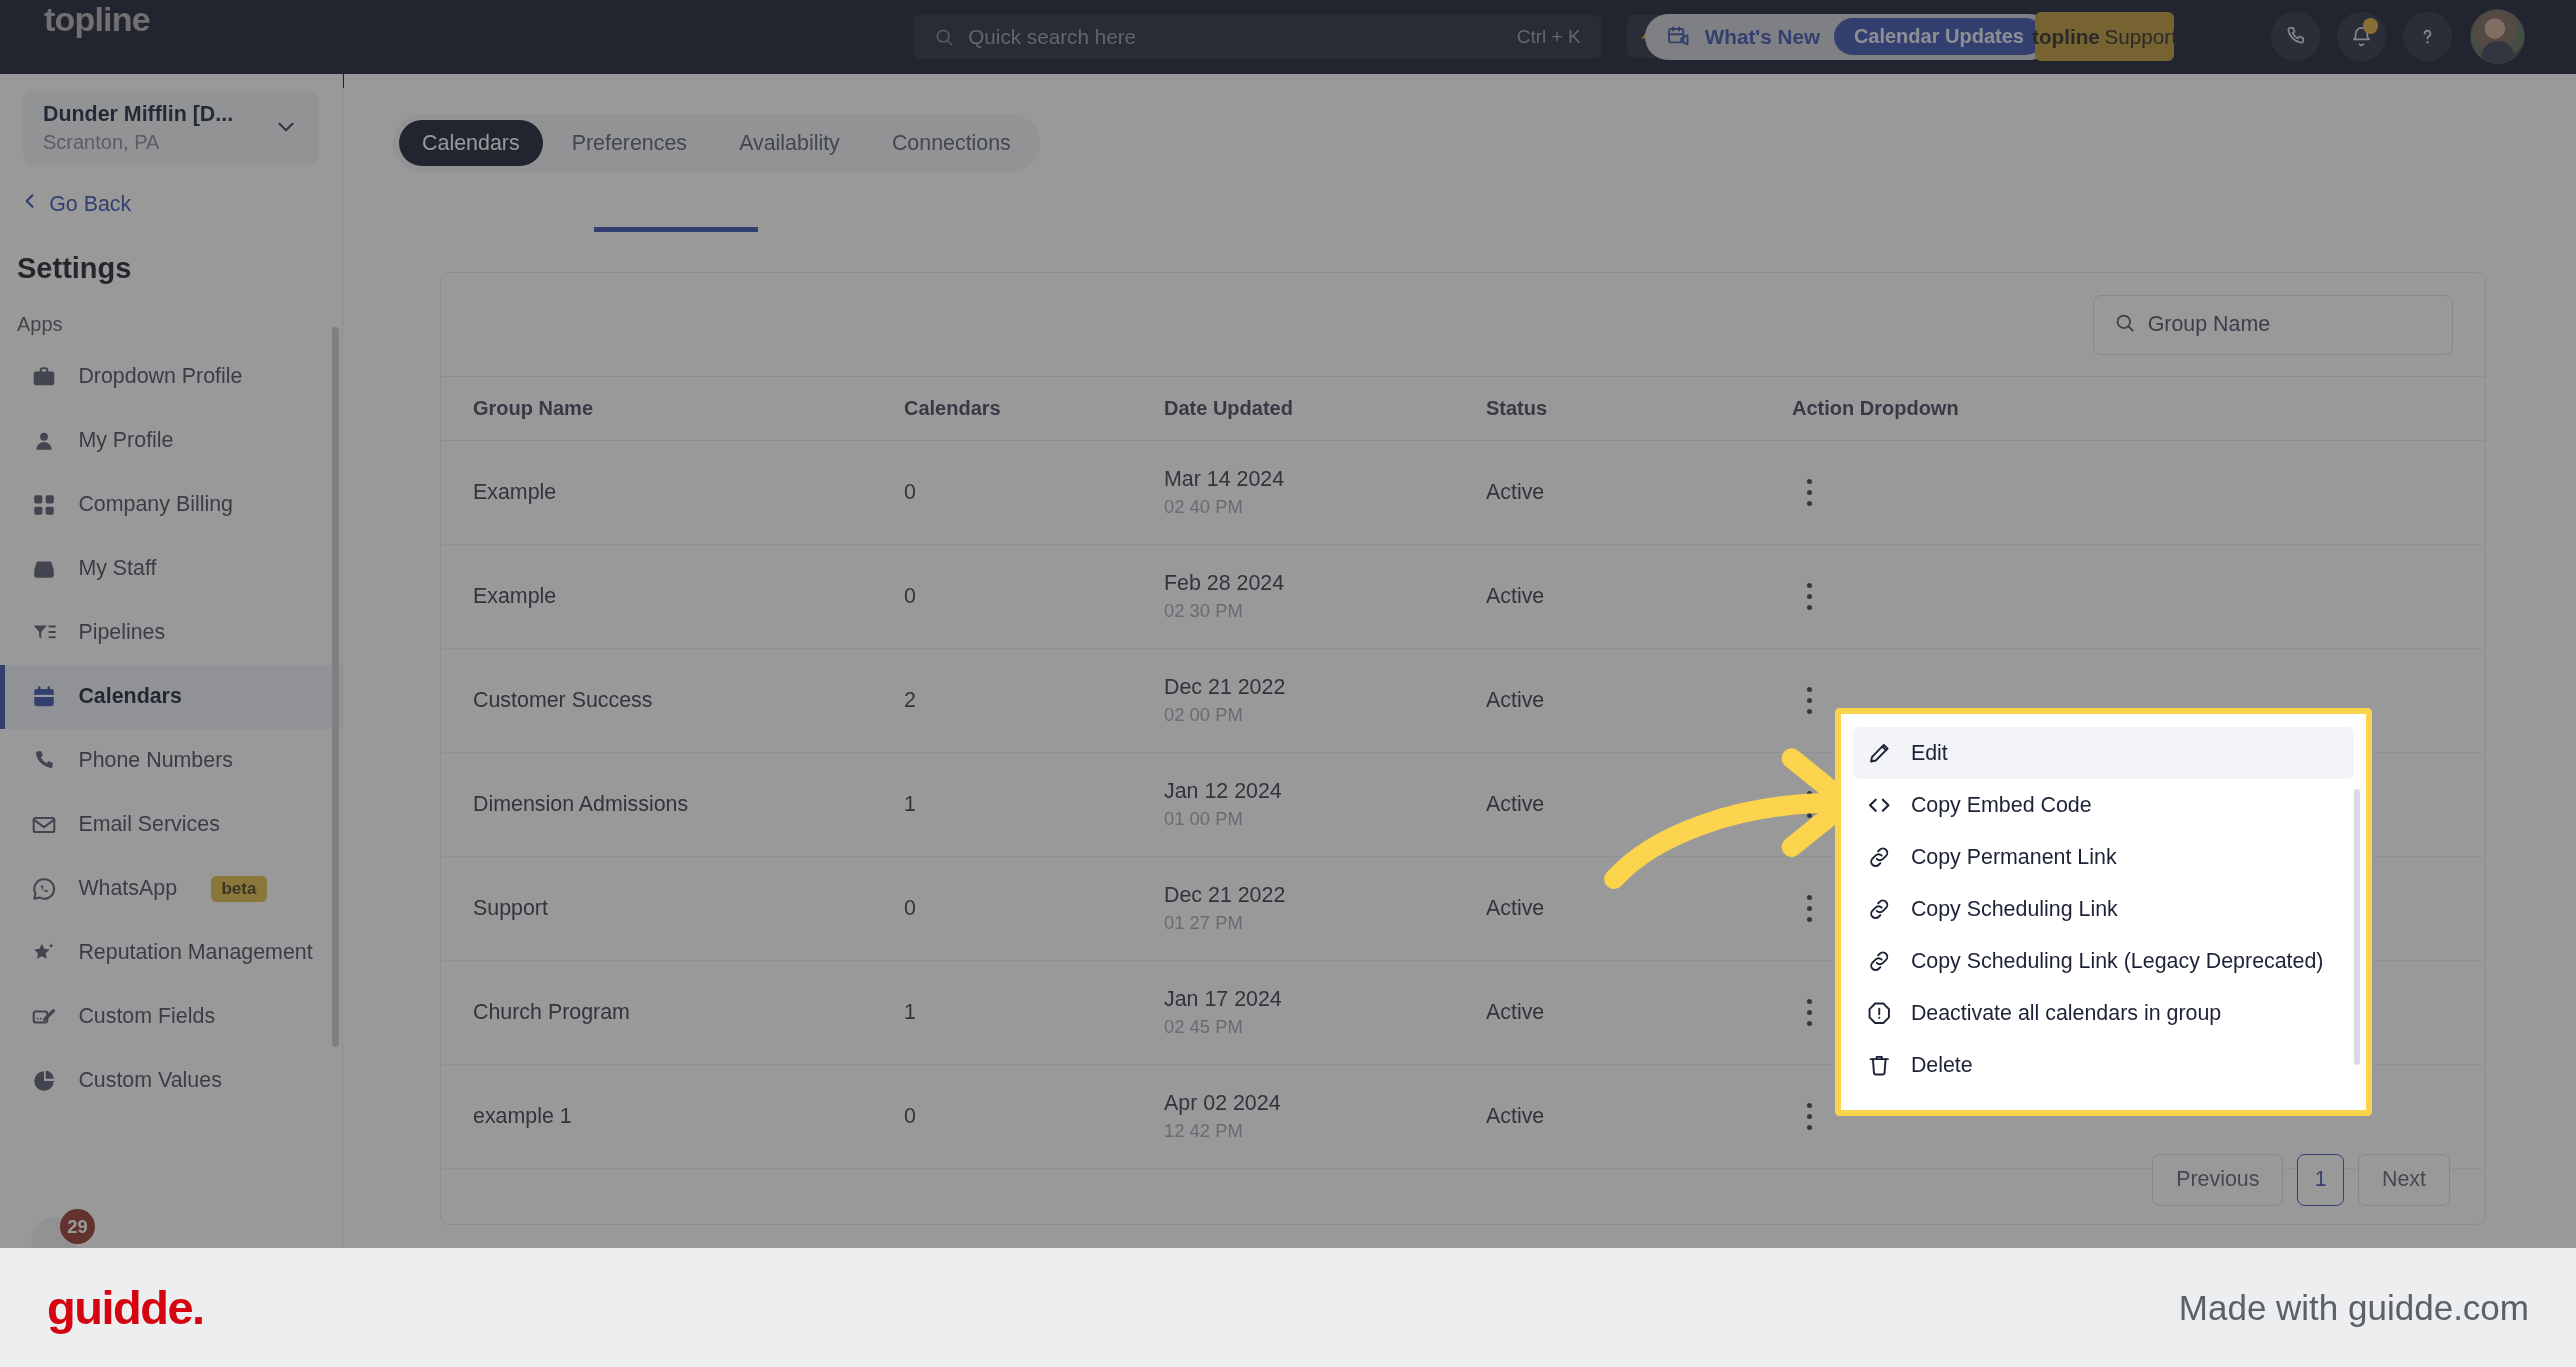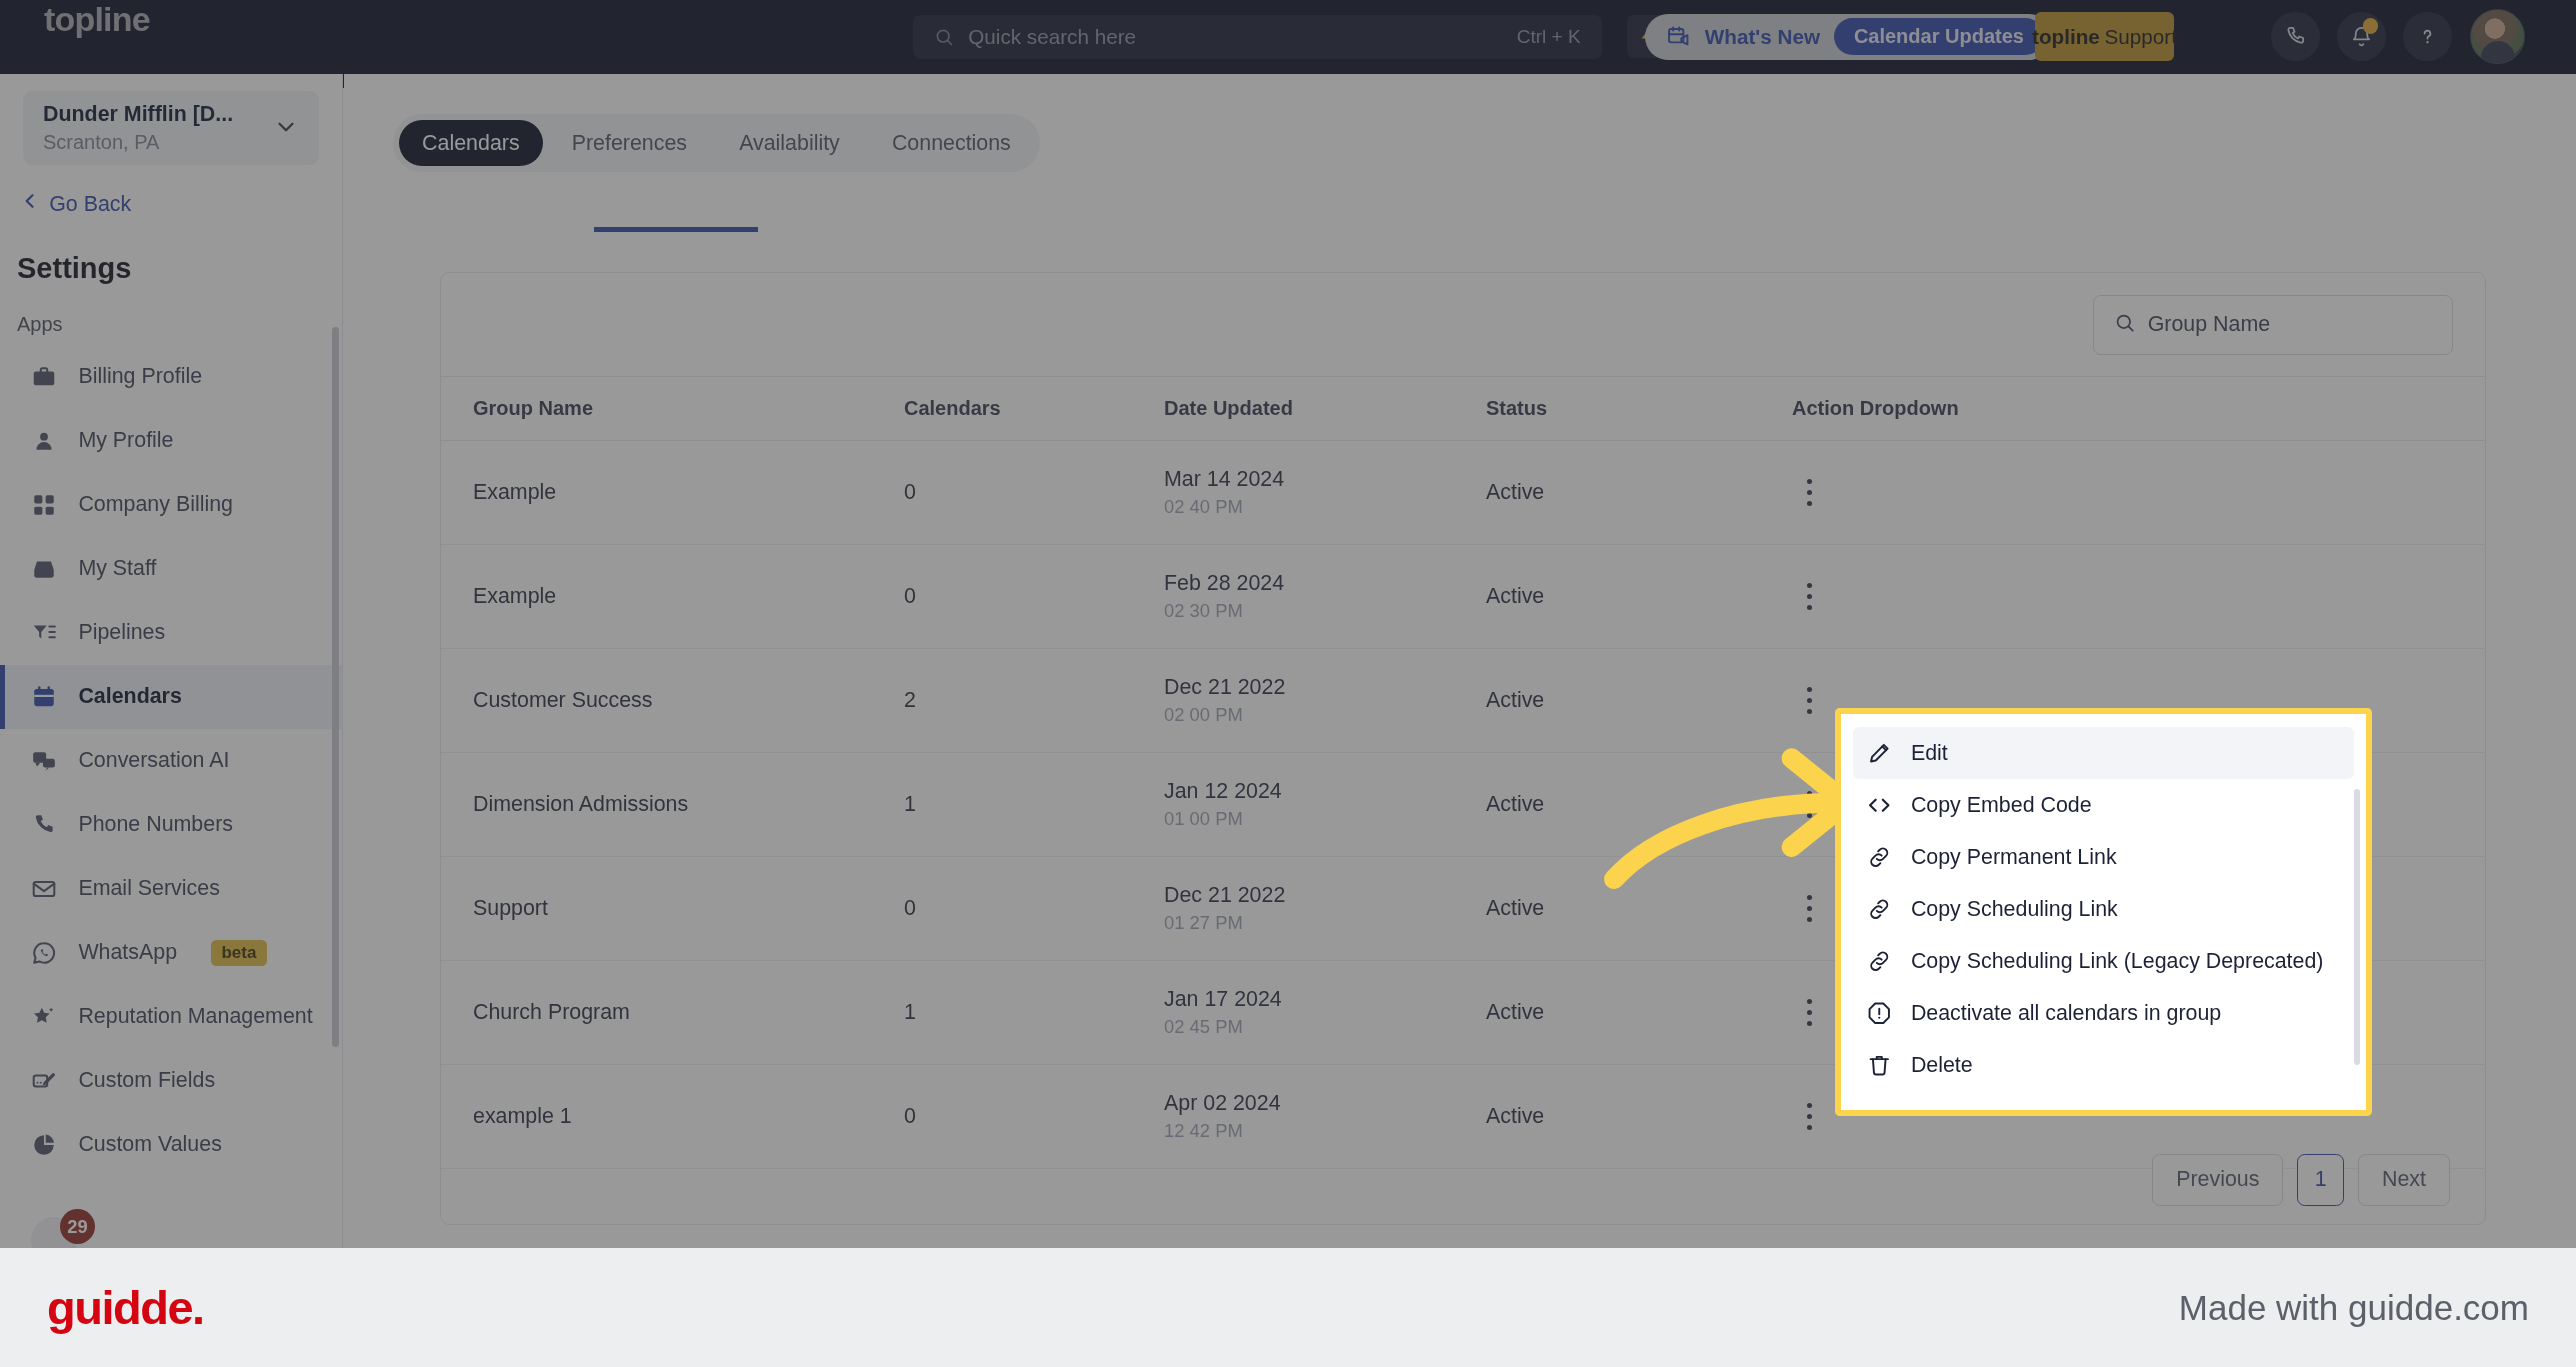--- a/index.html
+++ b/index.html
@@ -305,21 +305,21 @@
     <div class="apps-label">Apps</div>
 
     <div id="nav-list">
         <div class="nav-item">
           <span class="nav-icon">
             <svg viewBox="0 0 24 24" fill="none" stroke="#4a5065" stroke-width="1.9" stroke-linecap="round" stroke-linejoin="round">
               <rect x="2.5" y="7" width="19" height="12.5" rx="2" fill="#4a5065" stroke="none"></rect>
               <path d="M9 7V5.5a1.5 1.5 0 0 1 1.5-1.5h3A1.5 1.5 0 0 1 15 5.5V7"></path>
             </svg>
           </span>
-          <span>Billing Profile</span>
+          <span>Dropdown Profile</span>
         </div>
         <div class="nav-item">
           <span class="nav-icon">
             <svg viewBox="0 0 24 24" fill="none" stroke="#4a5065" stroke-width="1.9" stroke-linecap="round" stroke-linejoin="round">
               <circle cx="12" cy="8" r="3.6" fill="#4a5065" stroke="none"></circle>
               <path d="M5 20a7 7 0 0 1 14 0z" fill="#4a5065" stroke="none"></path>
             </svg>
           </span>
           <span>My Profile</span>
         </div>
@@ -356,31 +356,20 @@
         <div class="nav-item active">
           <span class="nav-icon">
             <svg viewBox="0 0 24 24" fill="none" stroke="#2b45a8" stroke-width="2" stroke-linecap="round">
               <rect x="3" y="4.5" width="18" height="16" rx="2.2" fill="#2b45a8" stroke="none"></rect>
               <rect x="3" y="10" width="18" height="2" fill="#ffffff" stroke="none"></rect>
               <rect x="6.5" y="2" width="2.2" height="4" rx="1" fill="#2b45a8" stroke="none"></rect>
               <rect x="15.3" y="2" width="2.2" height="4" rx="1" fill="#2b45a8" stroke="none"></rect>
             </svg>
           </span>
           <span>Calendars</span>
-        </div>
-        <div class="nav-item">
-          <span class="nav-icon">
-            <svg viewBox="0 0 24 24" fill="none" stroke="#4a5065" stroke-width="1.9" stroke-linecap="round" stroke-linejoin="round">
-              <rect x="2" y="4" width="12" height="9.5" rx="2" fill="#4a5065" stroke="none"></rect>
-              <path d="M4 13.5l1.5 3.5 3-3.5z" fill="#4a5065" stroke="none"></path>
-              <rect x="11" y="10" width="11" height="8" rx="2" fill="#4a5065" stroke="none"></rect>
-              <path d="M15 18l-1.5 3 3.3-3z" fill="#4a5065" stroke="none"></path>
-            </svg>
-          </span>
-          <span>Conversation AI</span>
         </div>
         <div class="nav-item">
           <span class="nav-icon">
             <svg viewBox="0 0 24 24" fill="none" stroke="#4a5065" stroke-width="1.9" stroke-linecap="round" stroke-linejoin="round">
               <path d="M6.5 3h3l1.5 4-2 1.5a12 12 0 0 0 5.5 5.5L16 12l4 1.5v3a2 2 0 0 1-2.2 2A16.5 16.5 0 0 1 4.5 5.2 2 2 0 0 1 6.5 3z" fill="#4a5065" stroke="none"></path>
             </svg>
           </span>
           <span>Phone Numbers</span>
         </div>
         <div class="nav-item">

